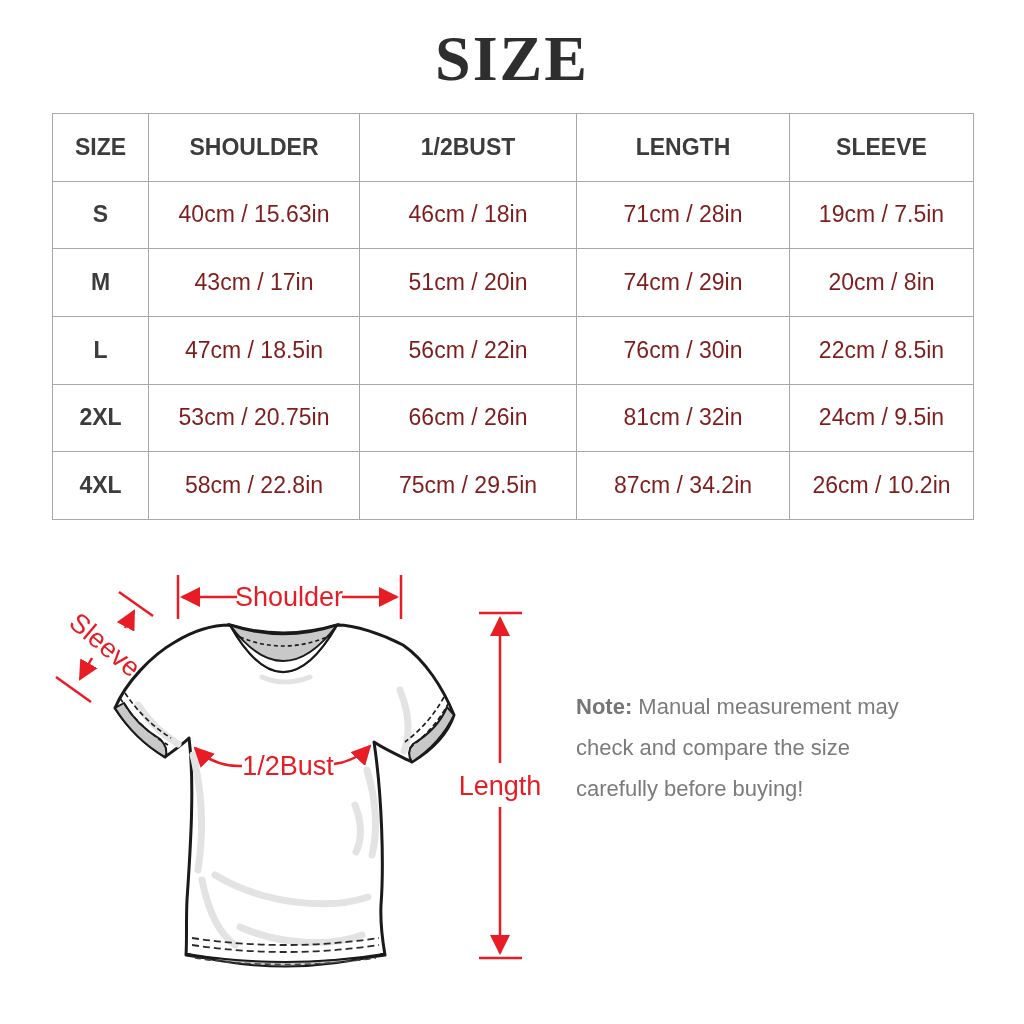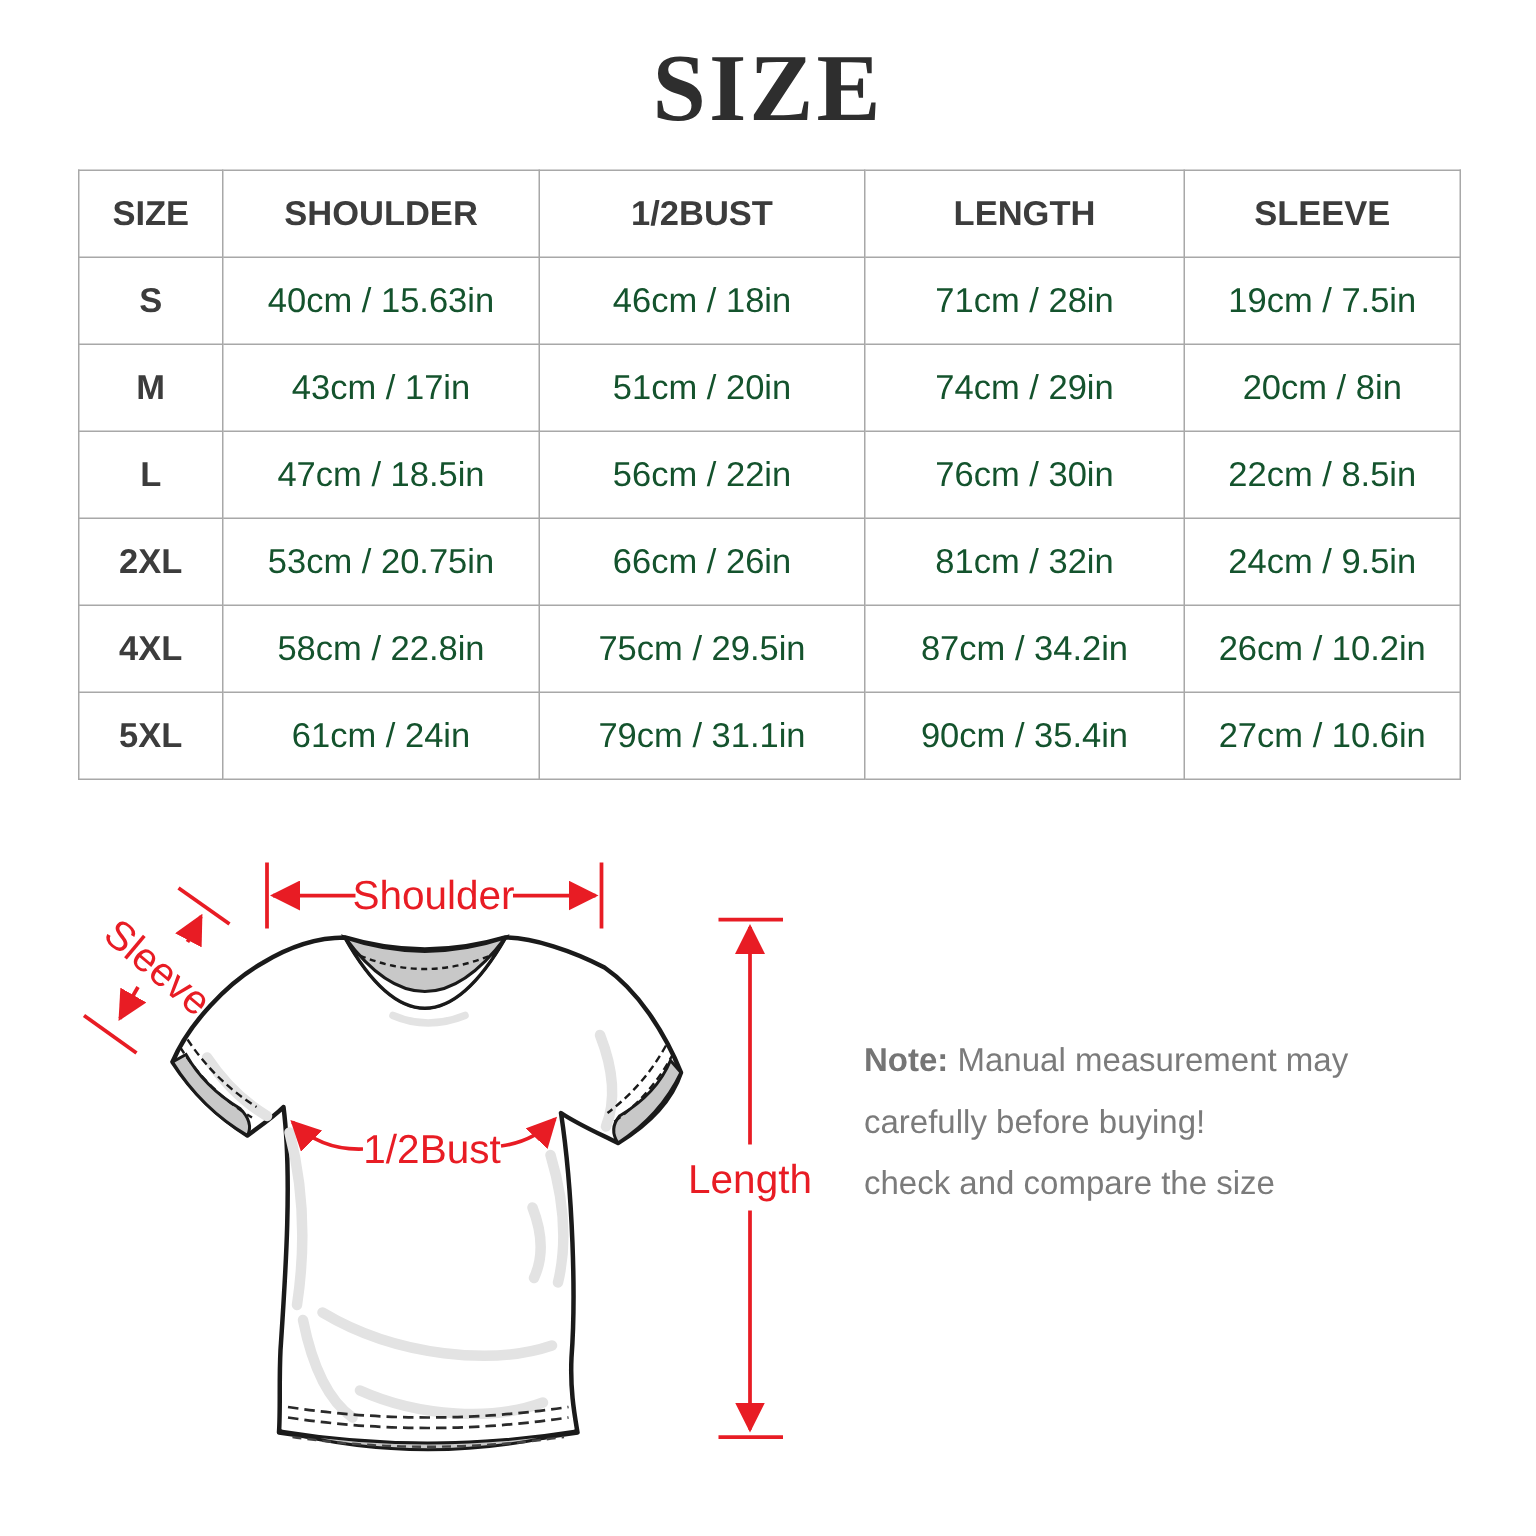--- a/index.html
+++ b/index.html
@@ -15,21 +15,21 @@
   table.size-table{
     position:absolute;left:52px;top:113px;width:921px;height:407px;
     border-collapse:collapse;table-layout:fixed;
   }
   .size-table th,.size-table td{
     border:1px solid #a8a8a8;text-align:center;vertical-align:middle;
     height:45px;padding:0;font-size:23px;white-space:nowrap;
   }
   .size-table th{font-weight:bold;color:#3c3c3c;}
   .size-table td.size-cell{font-weight:bold;color:#3c3c3c;}
-  .size-table td.val-cell{font-weight:normal;color:#14532d;}
+  .size-table td.val-cell{font-weight:normal;color:#7f1d1d;}
   .diagram{position:absolute;left:30px;top:555px;width:550px;height:460px;}
   .shirt-line{fill:none;stroke:#1a1a1a;}
   .wrinkle{fill:none;stroke:#e3e3e3;stroke-width:7;stroke-linecap:round;}
   .redline{stroke:#e81c24;stroke-width:2.5;fill:none;}
   .redtext{fill:#e81c24;font-family:"Liberation Sans",sans-serif;font-size:27px;}
   .note-block{
     position:absolute;left:576px;top:686px;width:420px;
     color:#7b7b7b;font-size:22px;line-height:41px;
   }
   .note-block .note-label{font-weight:bold;color:#757575;}
@@ -82,27 +82,20 @@
     <td class="val-cell">66cm / 26in</td>
     <td class="val-cell">81cm / 32in</td>
     <td class="val-cell">24cm / 9.5in</td>
   </tr>
   <tr>
     <td class="size-cell">4XL</td>
     <td class="val-cell">58cm / 22.8in</td>
     <td class="val-cell">75cm / 29.5in</td>
     <td class="val-cell">87cm / 34.2in</td>
     <td class="val-cell">26cm / 10.2in</td>
-  </tr>
-  <tr>
-    <td class="size-cell">5XL</td>
-    <td class="val-cell">61cm / 24in</td>
-    <td class="val-cell">79cm / 31.1in</td>
-    <td class="val-cell">90cm / 35.4in</td>
-    <td class="val-cell">27cm / 10.6in</td>
   </tr>
 </tbody>
   </table>
 
 <svg class="diagram" viewBox="0 0 550 460">
   <defs>
     <marker id="ah" viewBox="0 0 10 10" refX="9" refY="5" markerWidth="8" markerHeight="8" orient="auto">
       <path d="M0,0 L10,5 L0,10 Z" fill="#e81c24"></path>
     </marker>
   </defs>
@@ -178,15 +171,15 @@
     <line class="redline" x1="449" y1="58" x2="492" y2="58"></line>
     <line class="redline" x1="449" y1="403" x2="492" y2="403"></line>
     <line class="redline" x1="470" y1="208" x2="470" y2="63" marker-end="url(#ah)"></line>
     <line class="redline" x1="470" y1="252" x2="470" y2="398" marker-end="url(#ah)"></line>
     <text class="redtext" x="470" y="240" text-anchor="middle">Length</text>
   </g>
 </svg>
 
 <div class="note-block">
   <div><span class="note-label">Note:</span> <span>Manual measurement may</span></div>
+  <div>check and compare the size</div>
   <div>carefully before buying!</div>
-  <div>check and compare the size</div>
 </div>
 
 </body></html>

